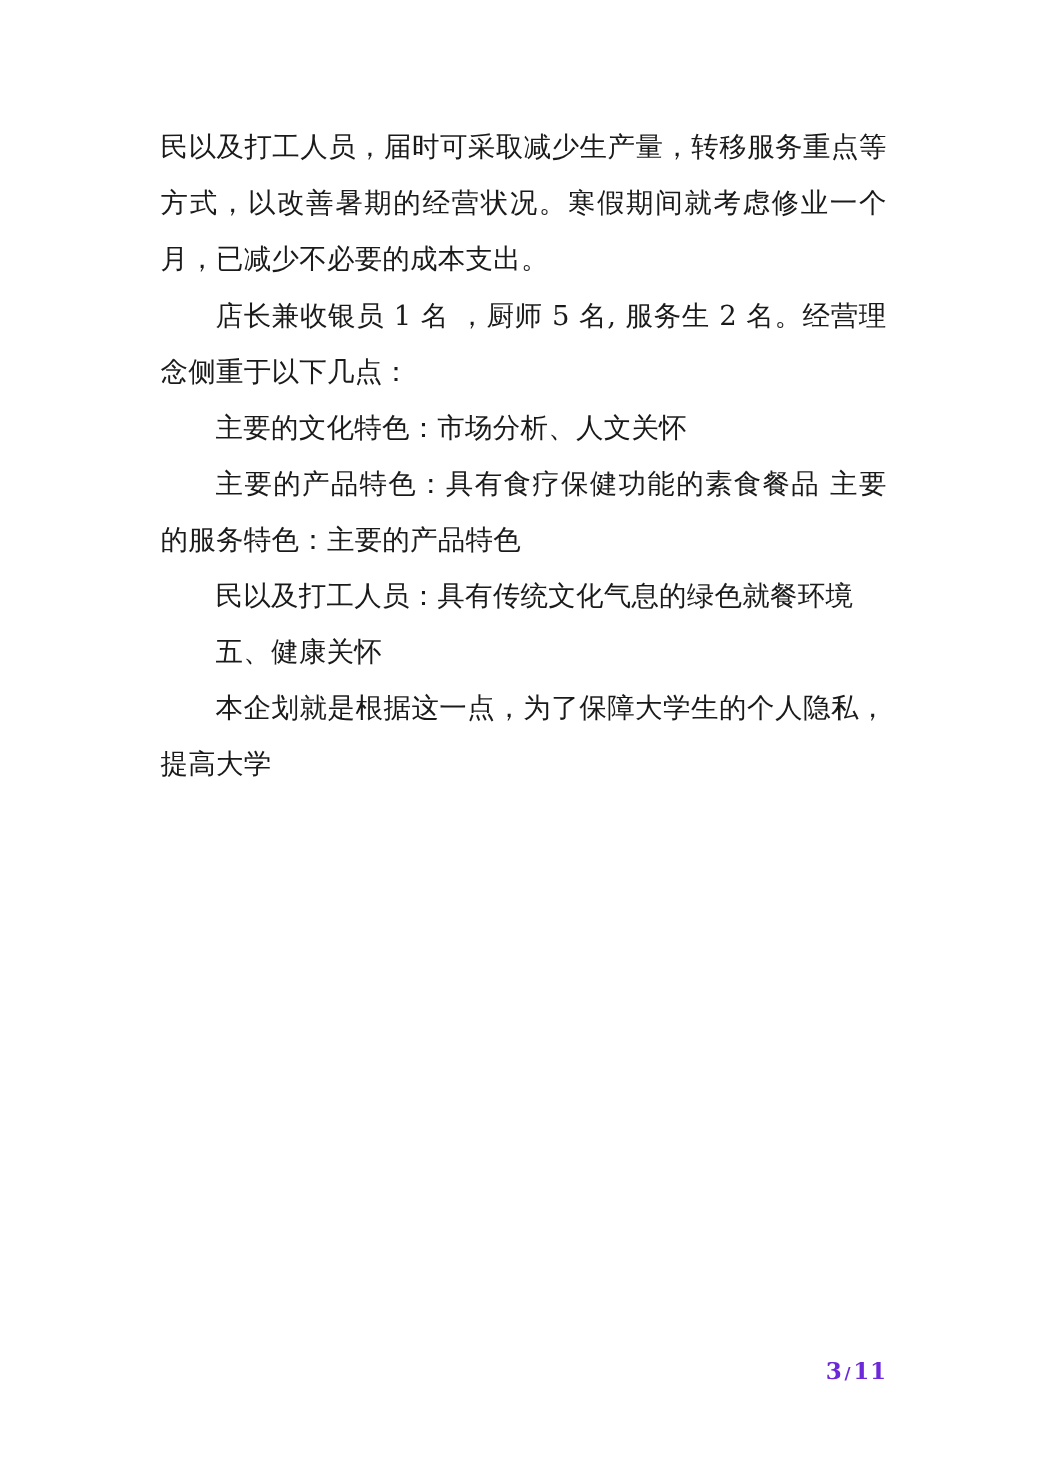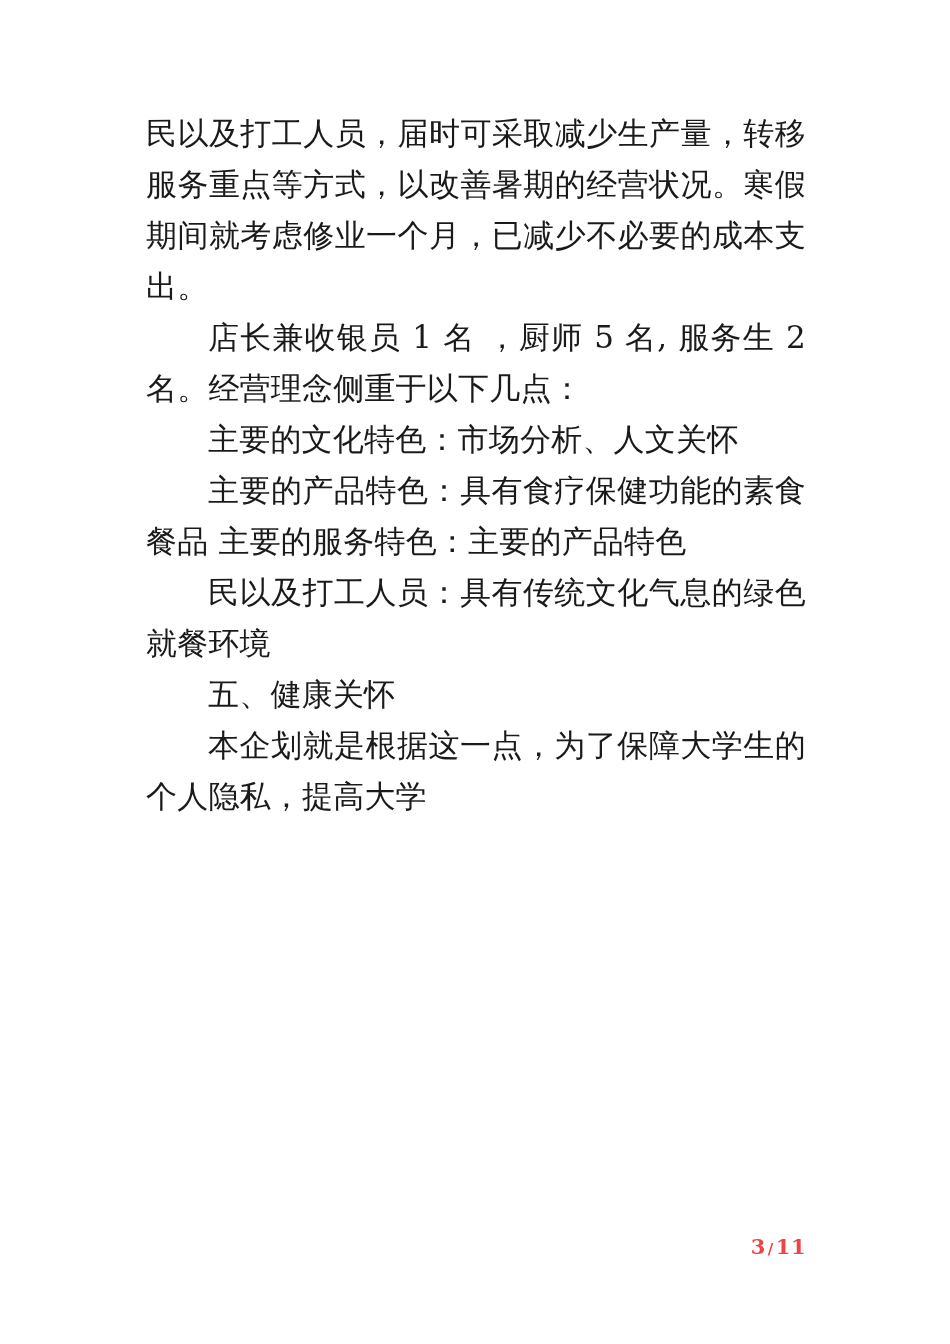--- a/index.html
+++ b/index.html
@@ -21,21 +21,21 @@
   }
   .doc-body {
     position: absolute;
     left: 146px;
     top: 108px;
     width: 660px;
   }
   .para {
     margin: 0;
     font-family: "DejaVu Serif", "Liberation Serif", serif;
-    font-size: 31px;
+    font-size: 25px;
     line-height: 51px;
     color: #1a1a1a;
     text-align: justify;
     text-justify: inter-ideograph;
     letter-spacing: 0.2px;
     word-break: break-all;
     -webkit-font-smoothing: antialiased;
   }
   .para.indent {
     text-indent: 2em;
@@ -47,21 +47,21 @@
     position: absolute;
     right: 0;
     top: 0;
     width: 950px;
     text-align: right;
     padding-right: 144px;
     box-sizing: border-box;
     font-family: "DejaVu Serif", "Liberation Serif", serif;
     font-size: 21px;
     font-weight: bold;
-    color: #ef4444;
+    color: #6d28d9;
     letter-spacing: 0.5px;
   }
   .footer .pg-sep {
     font-size: 15px;
     font-weight: bold;
     padding: 0 2px;
   }
   .footer-wrap {
     position: absolute;
     left: 0;

